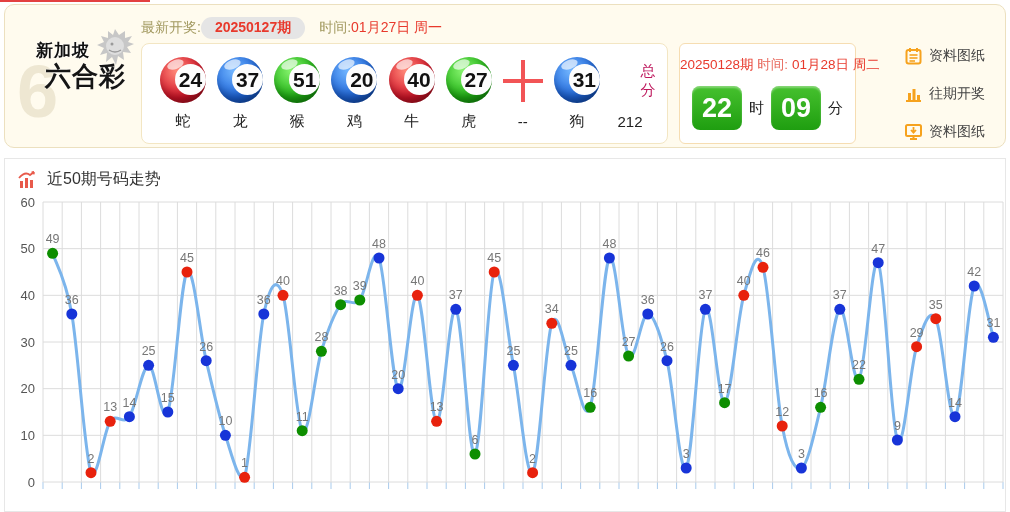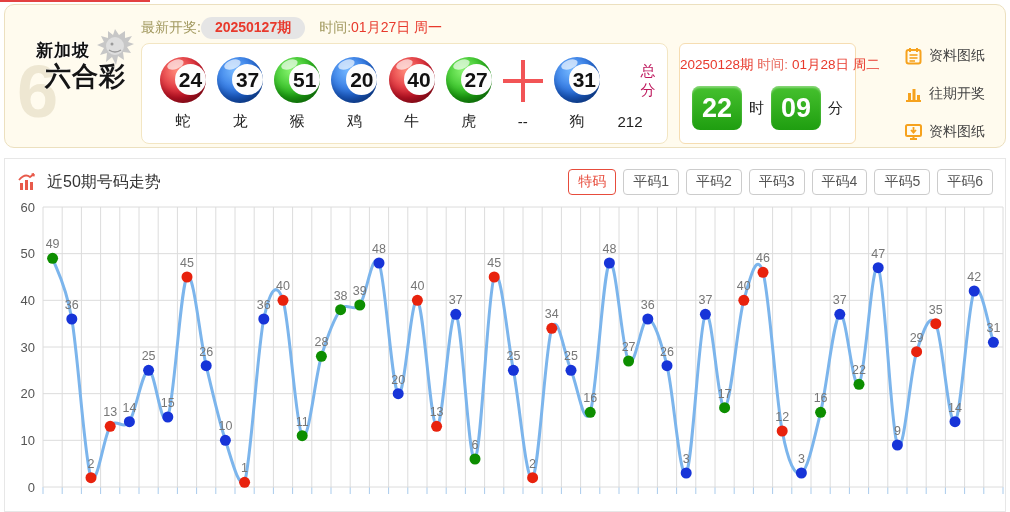--- a/index.html
+++ b/index.html
@@ -211,29 +211,20 @@
   <div class="trend-head">
     <div class="trend-title">
       <svg width="22" height="20" viewBox="0 0 22 20">
         <rect x="3" y="11" width="3" height="7" fill="#e85a4b"></rect>
         <rect x="8" y="8" width="3" height="10" fill="#e85a4b"></rect>
         <rect x="13" y="10" width="3" height="8" fill="#e85a4b"></rect>
         <path d="M2 8 Q8 1 13 5 L17 2" fill="none" stroke="#e85a4b" stroke-width="1.8"></path>
         <path d="M17 2 L14.6 2.4 M17 2 L16.6 4.4" stroke="#e85a4b" stroke-width="1.8"></path>
       </svg>
       <span>近50期号码走势</span>
-    </div>
-    <div class="tabs">
-      <button class="tab active">特码</button>
-      <button class="tab">平码1</button>
-      <button class="tab">平码2</button>
-      <button class="tab">平码3</button>
-      <button class="tab">平码4</button>
-      <button class="tab">平码5</button>
-      <button class="tab">平码6</button>
     </div>
   </div>
   <svg id="trend-svg" width="1000" height="306" viewBox="0 0 1000 306">
       <line x1="36" y1="8" x2="36" y2="288" stroke="#dcdcdc" stroke-width="1"></line>
       <line x1="36" y1="288" x2="36" y2="295" stroke="#a9cbec" stroke-width="1"></line>
       <line x1="55.2" y1="8" x2="55.2" y2="288" stroke="#dcdcdc" stroke-width="1"></line>
       <line x1="55.2" y1="288" x2="55.2" y2="295" stroke="#a9cbec" stroke-width="1"></line>
       <line x1="74.4" y1="8" x2="74.4" y2="288" stroke="#dcdcdc" stroke-width="1"></line>
       <line x1="74.4" y1="288" x2="74.4" y2="295" stroke="#a9cbec" stroke-width="1"></line>
       <line x1="93.6" y1="8" x2="93.6" y2="288" stroke="#dcdcdc" stroke-width="1"></line>

